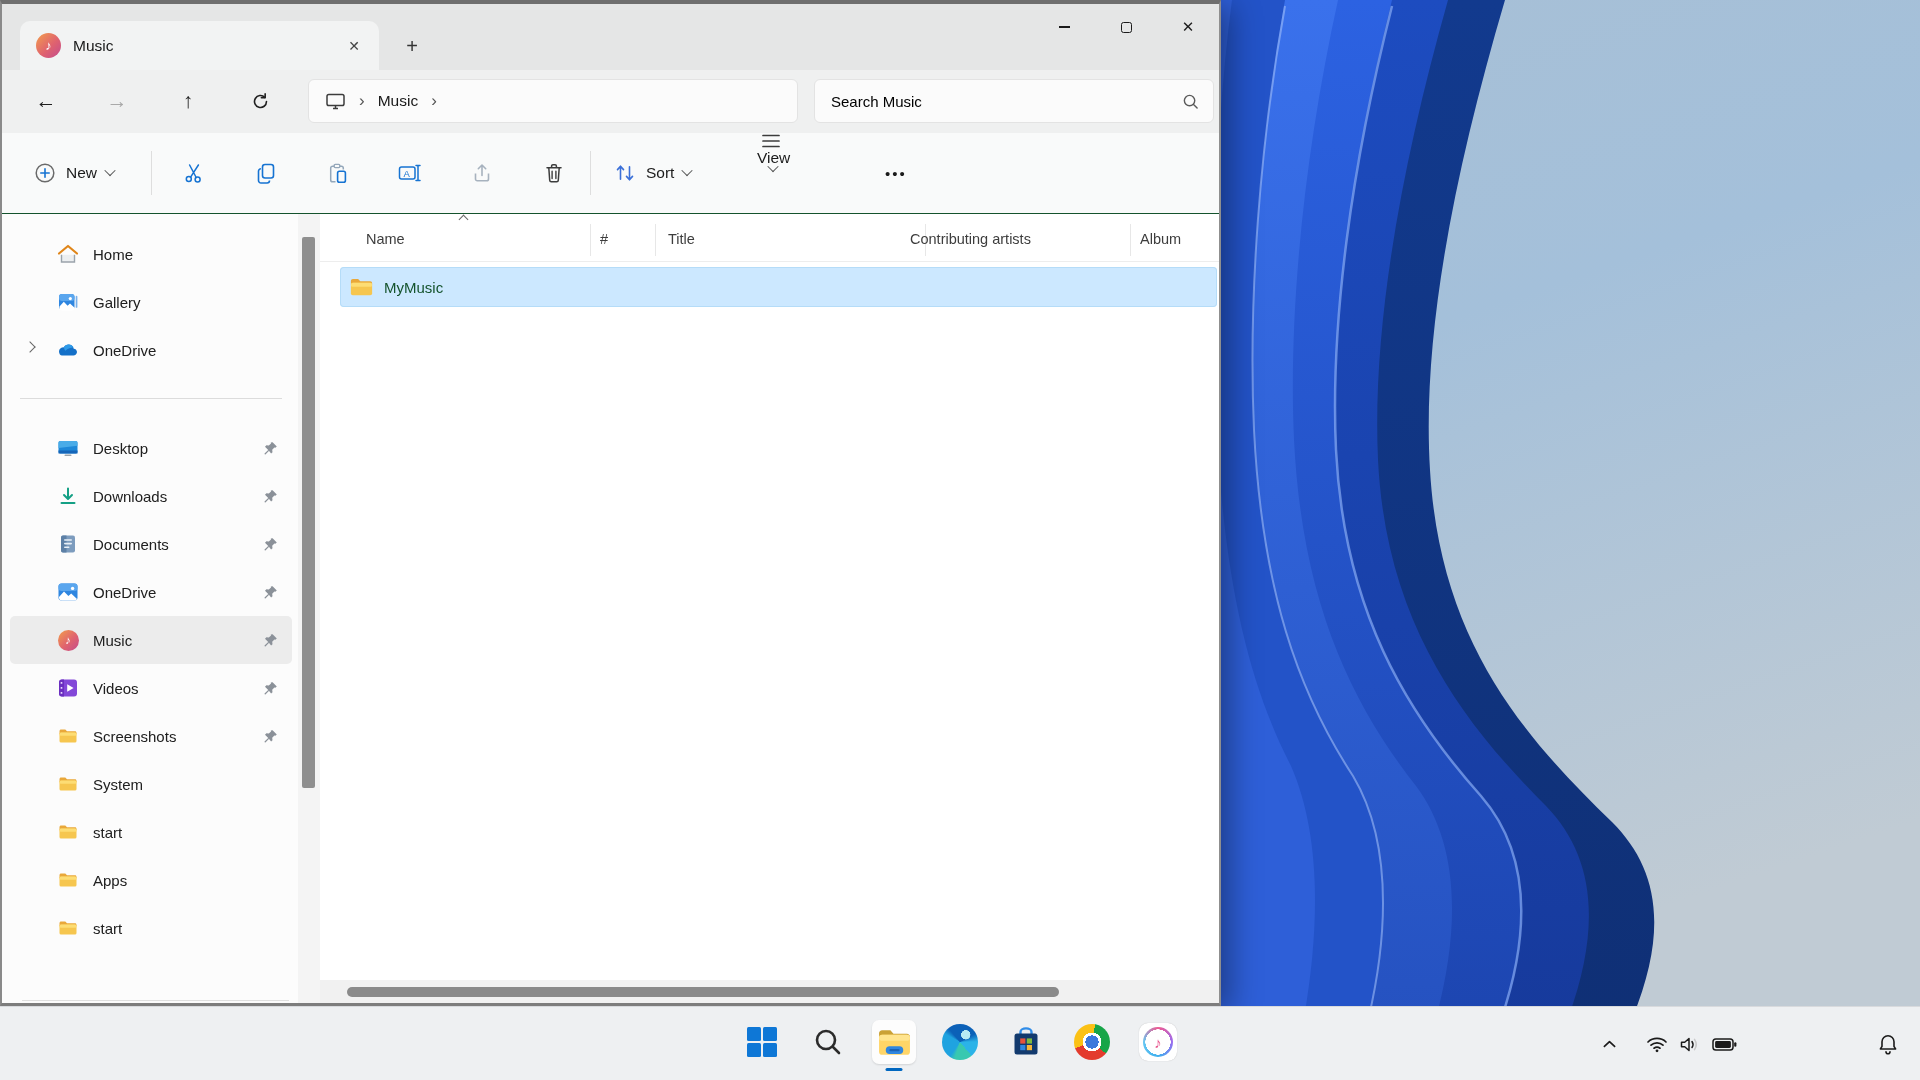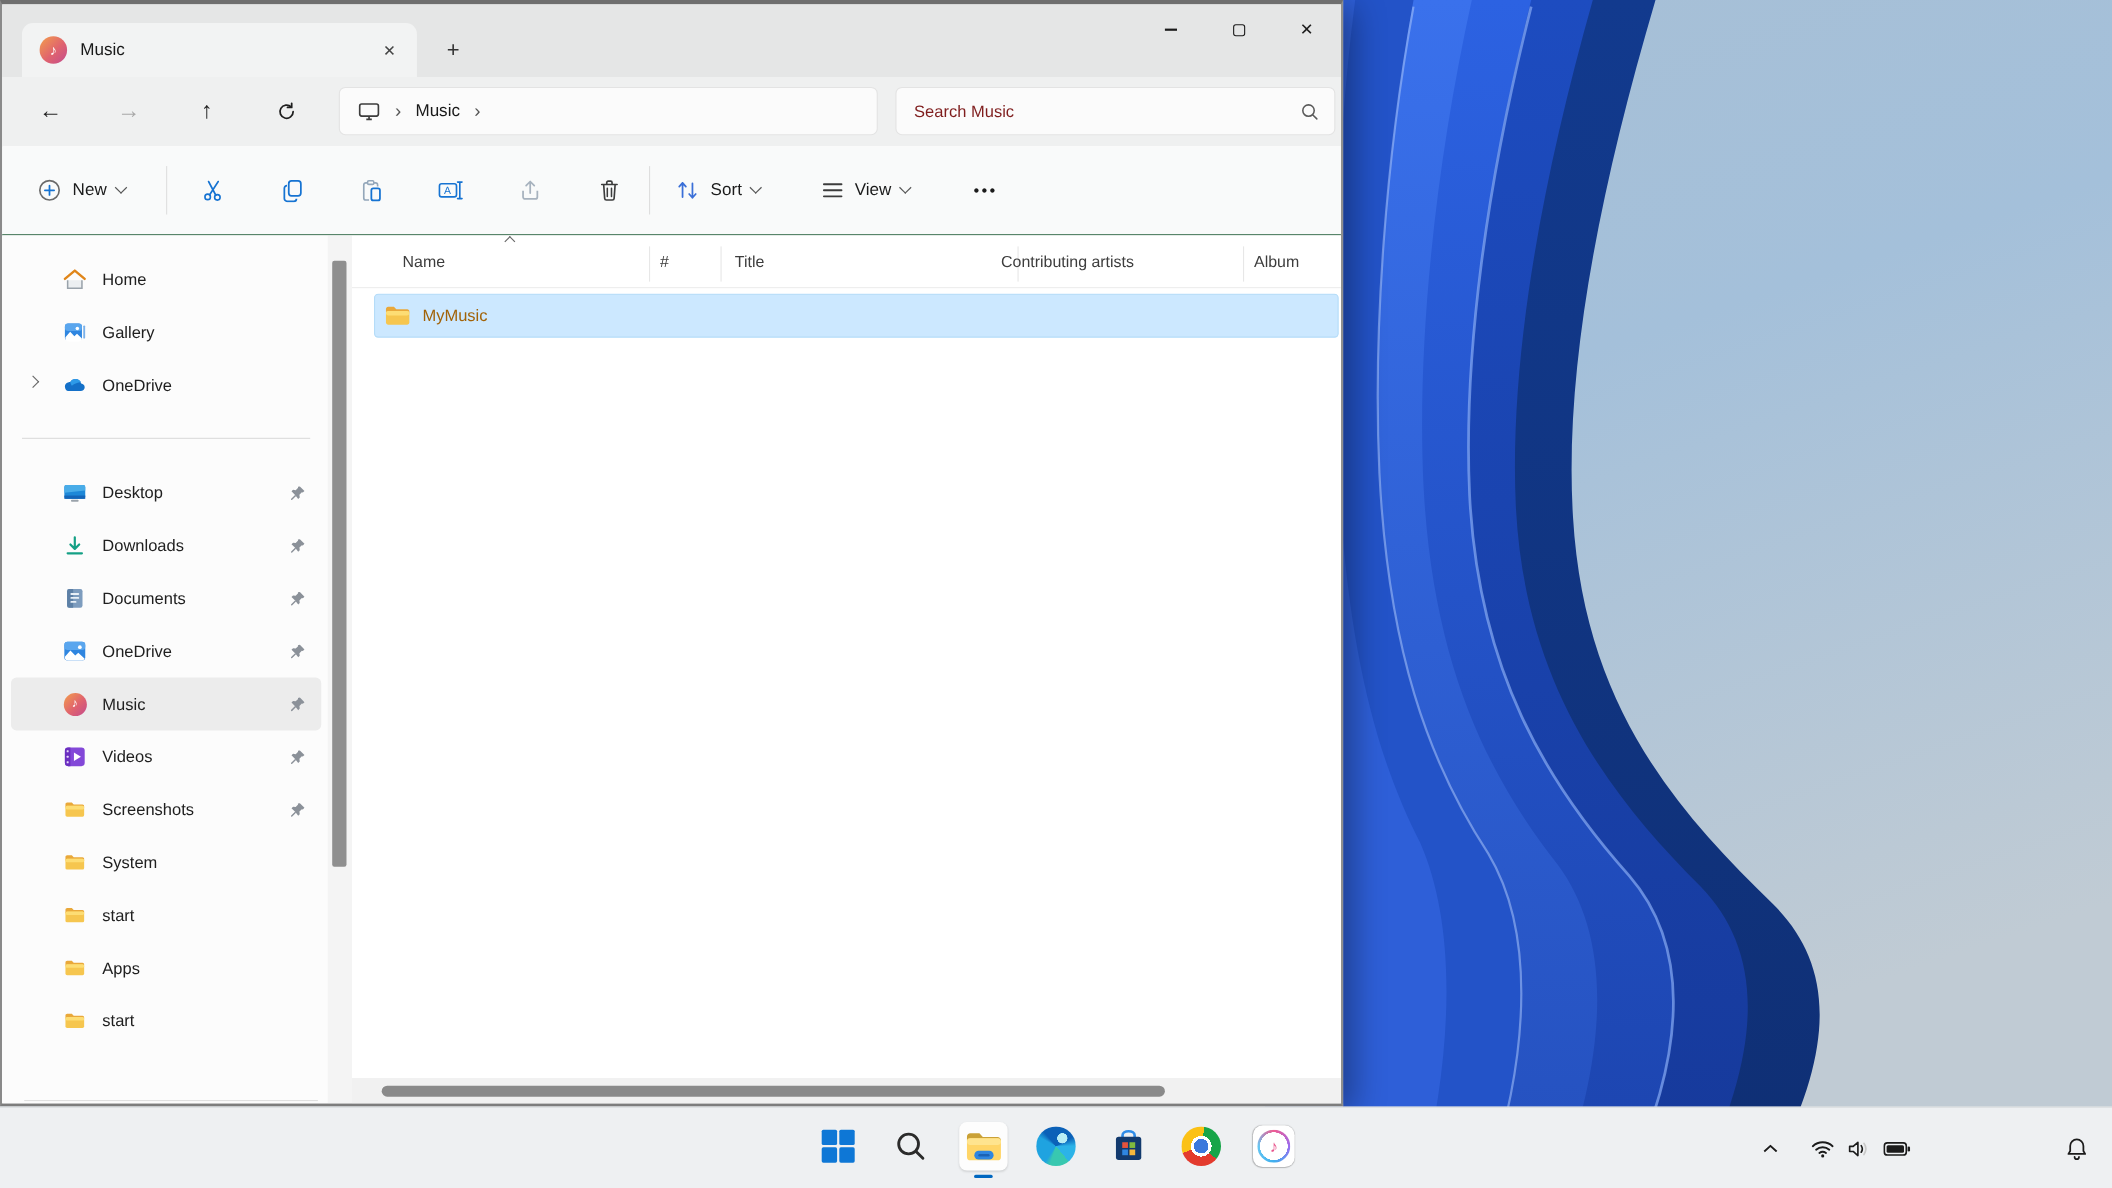--- a/index.html
+++ b/index.html
@@ -45,21 +45,21 @@
     display:flex; align-items:center; justify-content:center; font-size:21px; color:#1f1f1f; }
   .nav-btn.disabled { color:#a9a9a9; }
   .crumb-bar { position:absolute; left:306px; top:9px; width:490px; height:44px;
     background:#fbfbfb; border:1px solid #e3e3e3; border-radius:6px;
     display:flex; align-items:center; padding-left:16px; }
   .crumb-chev { font-size:17px; color:#555; padding:0 13px; }
   .crumb-text { font-size:15.5px; color:#191919; }
   .search-bar { position:absolute; left:812px; top:9px; width:400px; height:44px;
     background:#fbfbfb; border:1px solid #e3e3e3; border-radius:6px;
     display:flex; align-items:center; padding:0 14px 0 16px; }
-  .search-ph { flex:1; font-size:15px; color:#7f1d1d; }
+  .search-ph { flex:1; font-size:15px; color:#000000; }
 
   
   .toolbar { position:relative; height:81px; background:#f9fafa;
     border-bottom:1px solid #14532d; flex:0 0 auto; }
   .tb-group { position:absolute; top:0; height:80px; display:flex; align-items:center;
     border-radius:5px; }
   .tb-icnbtn { width:46px; height:46px; margin-top:17px; border-radius:5px;
     display:flex; align-items:center; justify-content:center; }
   .tb-divider { position:absolute; top:18px; width:1px; height:44px; background:#dedede; }
   .tb-label { font-size:15.5px; color:#1b1b1b; margin:0 4px 0 10px; }
@@ -93,21 +93,21 @@
   
   .pane { position:relative; flex:1; background:#fff; }
   .list-header { position:relative; height:44px; margin-top:4px; border-bottom:1px solid #ededed; }
   .col-label { position:absolute; top:13px; font-size:14.5px; color:#3d3d3d; white-space:nowrap; }
   .col-sep { position:absolute; top:6px; width:1px; height:32px; background:#e7e7e7; }
   .sort-chev { position:absolute; left:140px; top:-2px; width:7px; height:7px;
     border-left:1.4px solid #666; border-top:1.4px solid #666; transform:rotate(45deg); }
   .file-row { position:relative; height:40px; margin:5px 2px 0 20px; border-radius:4px;
     background:#cce8ff; box-shadow:inset 0 0 0 1px #b5dcf8; display:flex; align-items:center;
     padding-left:9px; }
-  .file-row .f-name { margin-left:10px; font-size:15px; color:#a16207; }
+  .file-row .f-name { margin-left:10px; font-size:15px; color:#14532d; }
 
   
   .h-scroll { position:absolute; left:0; right:0; bottom:0; height:23px; background:#f1f1f1; }
   .h-thumb { position:absolute; left:27px; top:7px; width:712px; height:10px;
     background:#8a8a8a; border-radius:5px; }
 
   
   .statusbar { position:relative; height:34px; background:#fff; flex:0 0 auto;
     display:flex; align-items:center; }
   .status-text { font-size:14px; color:#1a1a1a; }
@@ -295,21 +295,21 @@
     <div class="tb-divider" style="left:588px"></div>
 
     <div class="tb-group ghost" style="left:604px; padding:0 8px;">
       <svg width="22" height="20" viewBox="0 0 22 20">
         <path d="M6.5 3.2v13M3.5 6.6L6.5 3.2l3 3.4" fill="none" stroke="#3a6fd8" stroke-width="1.6" stroke-linecap="round" stroke-linejoin="round"></path>
         <path d="M15.5 16.8v-13M12.5 13.4l3 3.4 3-3.4" fill="none" stroke="#3a6fd8" stroke-width="1.6" stroke-linecap="round" stroke-linejoin="round"></path>
       </svg>
       <span class="tb-label">Sort</span>
       <span class="chev-down"></span>
     </div>
-    <div class="tb-group ghost" style="left:737px; padding:0 8px;">
+    <div class="tb-group ghost" style="left:737px; padding:0 8px;flex-direction:column;">
       <svg width="20" height="16" viewBox="0 0 20 16">
         <path d="M2 2.5h16M2 8h16M2 13.5h16" stroke="#3c3c3c" stroke-width="1.7" stroke-linecap="round"></path>
       </svg>
       <span class="tb-label">View</span>
       <span class="chev-down"></span>
     </div>
     <div class="tb-icnbtn ghost" style="position:absolute; left:871px;">
       <span class="more-dots">•••</span>
     </div>
   </div>

